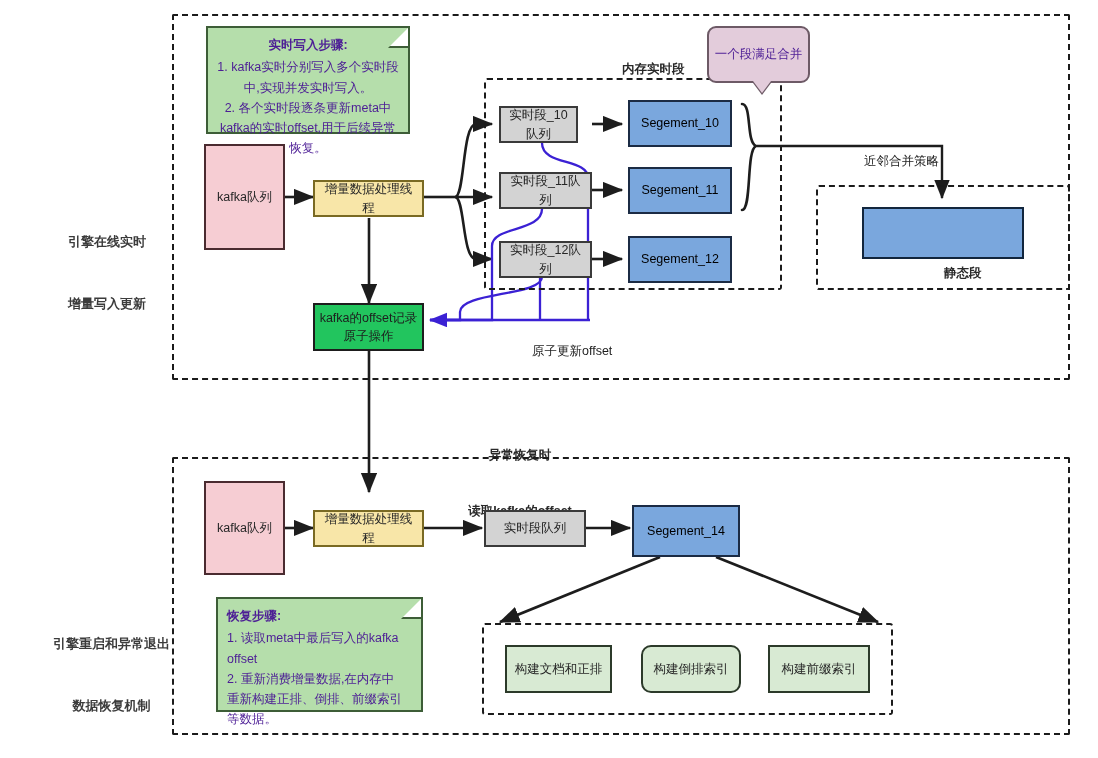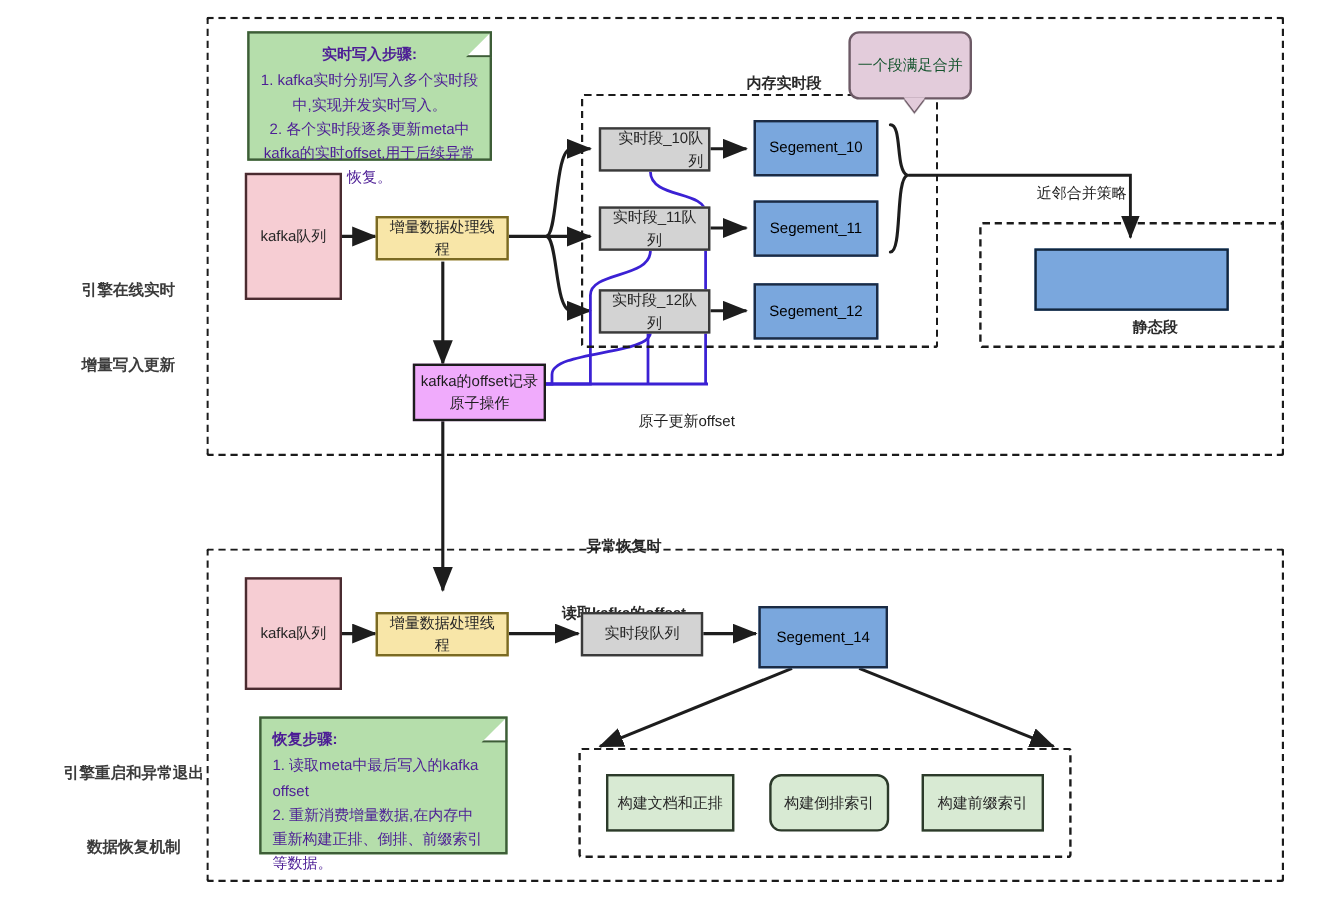--- a/index.html
+++ b/index.html
@@ -37,21 +37,21 @@
     text-align:center;
     font-size:12.5px;
     color:#262626;
     line-height:1.45;
     padding:2px 4px;
   }
   .node.pink{background:#f6cdd3;border-color:#4a2b30;}
   .node.yellow{background:#f8e6a8;border-color:#7a6a23;}
   .node.grey{background:#d3d3d3;border-color:#3a3a3a;}
   .node.blue{background:#7aa7dd;border-color:#1b2b44;color:#000000;}
-  .node.lightblue{background:#f0abfc;border-color:#1d1d1d;color:#1d1d1d;margin-left:31px;}
+  .node.lightblue{background:#22c55e;border-color:#1d1d1d;color:#1d1d1d;}
   .node.green{background:#d8ead3;border-color:#2c3a2a;}
   .node.bluebig{background:#7aa7dd;border-color:#12263d;}
 
   
   .note{
     background:#b5deab;
     border:2px solid #3d5d37;
     color:#4c1d95;
     font-size:12.5px;
     line-height:1.62;
@@ -72,21 +72,21 @@
   .note .ttl{display:block;text-align:center;font-weight:bold;margin-bottom:2px;}
   .note .ln{display:block;}
   .note .ctr{text-align:center;}
 
   
   .bubble{
     background:#e3ccdb;
     border:2px solid #6d5a66;
     border-radius:9px;
     font-size:12.5px;
-    color:#14532d;
+    color:#4c1d95;
     display:flex;align-items:center;justify-content:center;
     text-align:center;
     position:absolute;
     box-sizing:border-box;
   }
   .bubble .tail{
     position:absolute;
     bottom:-12px;left:44px;
     width:0;height:0;
     border-left:9px solid transparent;
@@ -183,21 +183,21 @@
   </div>
 
   <div class="node pink abs" style="left:204px;top:144px;width:81px;height:106px;">kafka队列</div>
 
   <div class="node yellow abs" style="left:313px;top:180px;width:111px;height:37px;">增量数据处理线程</div>
 
   <div class="lbl bold abs" style="left:578px;top:60px;">内存实时段</div>
 
   <div class="region-inner abs" style="left:484px;top:78px;width:298px;height:212px;"></div>
 
-  <div class="node grey abs" style="left:499px;top:106px;width:93px;height:37px;text-align:right;">实时段_10队列</div>
+  <div class="node grey abs" style="left:499px;top:106px;width:79px;height:37px;">实时段_10队列</div>
   <div class="node grey abs" style="left:499px;top:172px;width:93px;height:37px;">实时段_11队列</div>
   <div class="node grey abs" style="left:499px;top:241px;width:93px;height:37px;">实时段_12队列</div>
 
   <div class="node blue abs" style="left:628px;top:100px;width:104px;height:47px;">Segement_10</div>
   <div class="node blue abs" style="left:628px;top:167px;width:104px;height:47px;">Segement_11</div>
   <div class="node blue abs" style="left:628px;top:236px;width:104px;height:47px;">Segement_12</div>
 
   <div class="bubble" style="left:707px;top:26px;width:103px;height:57px;">
     <span class="tail"></span>
     <span>一个段满足合并</span>

